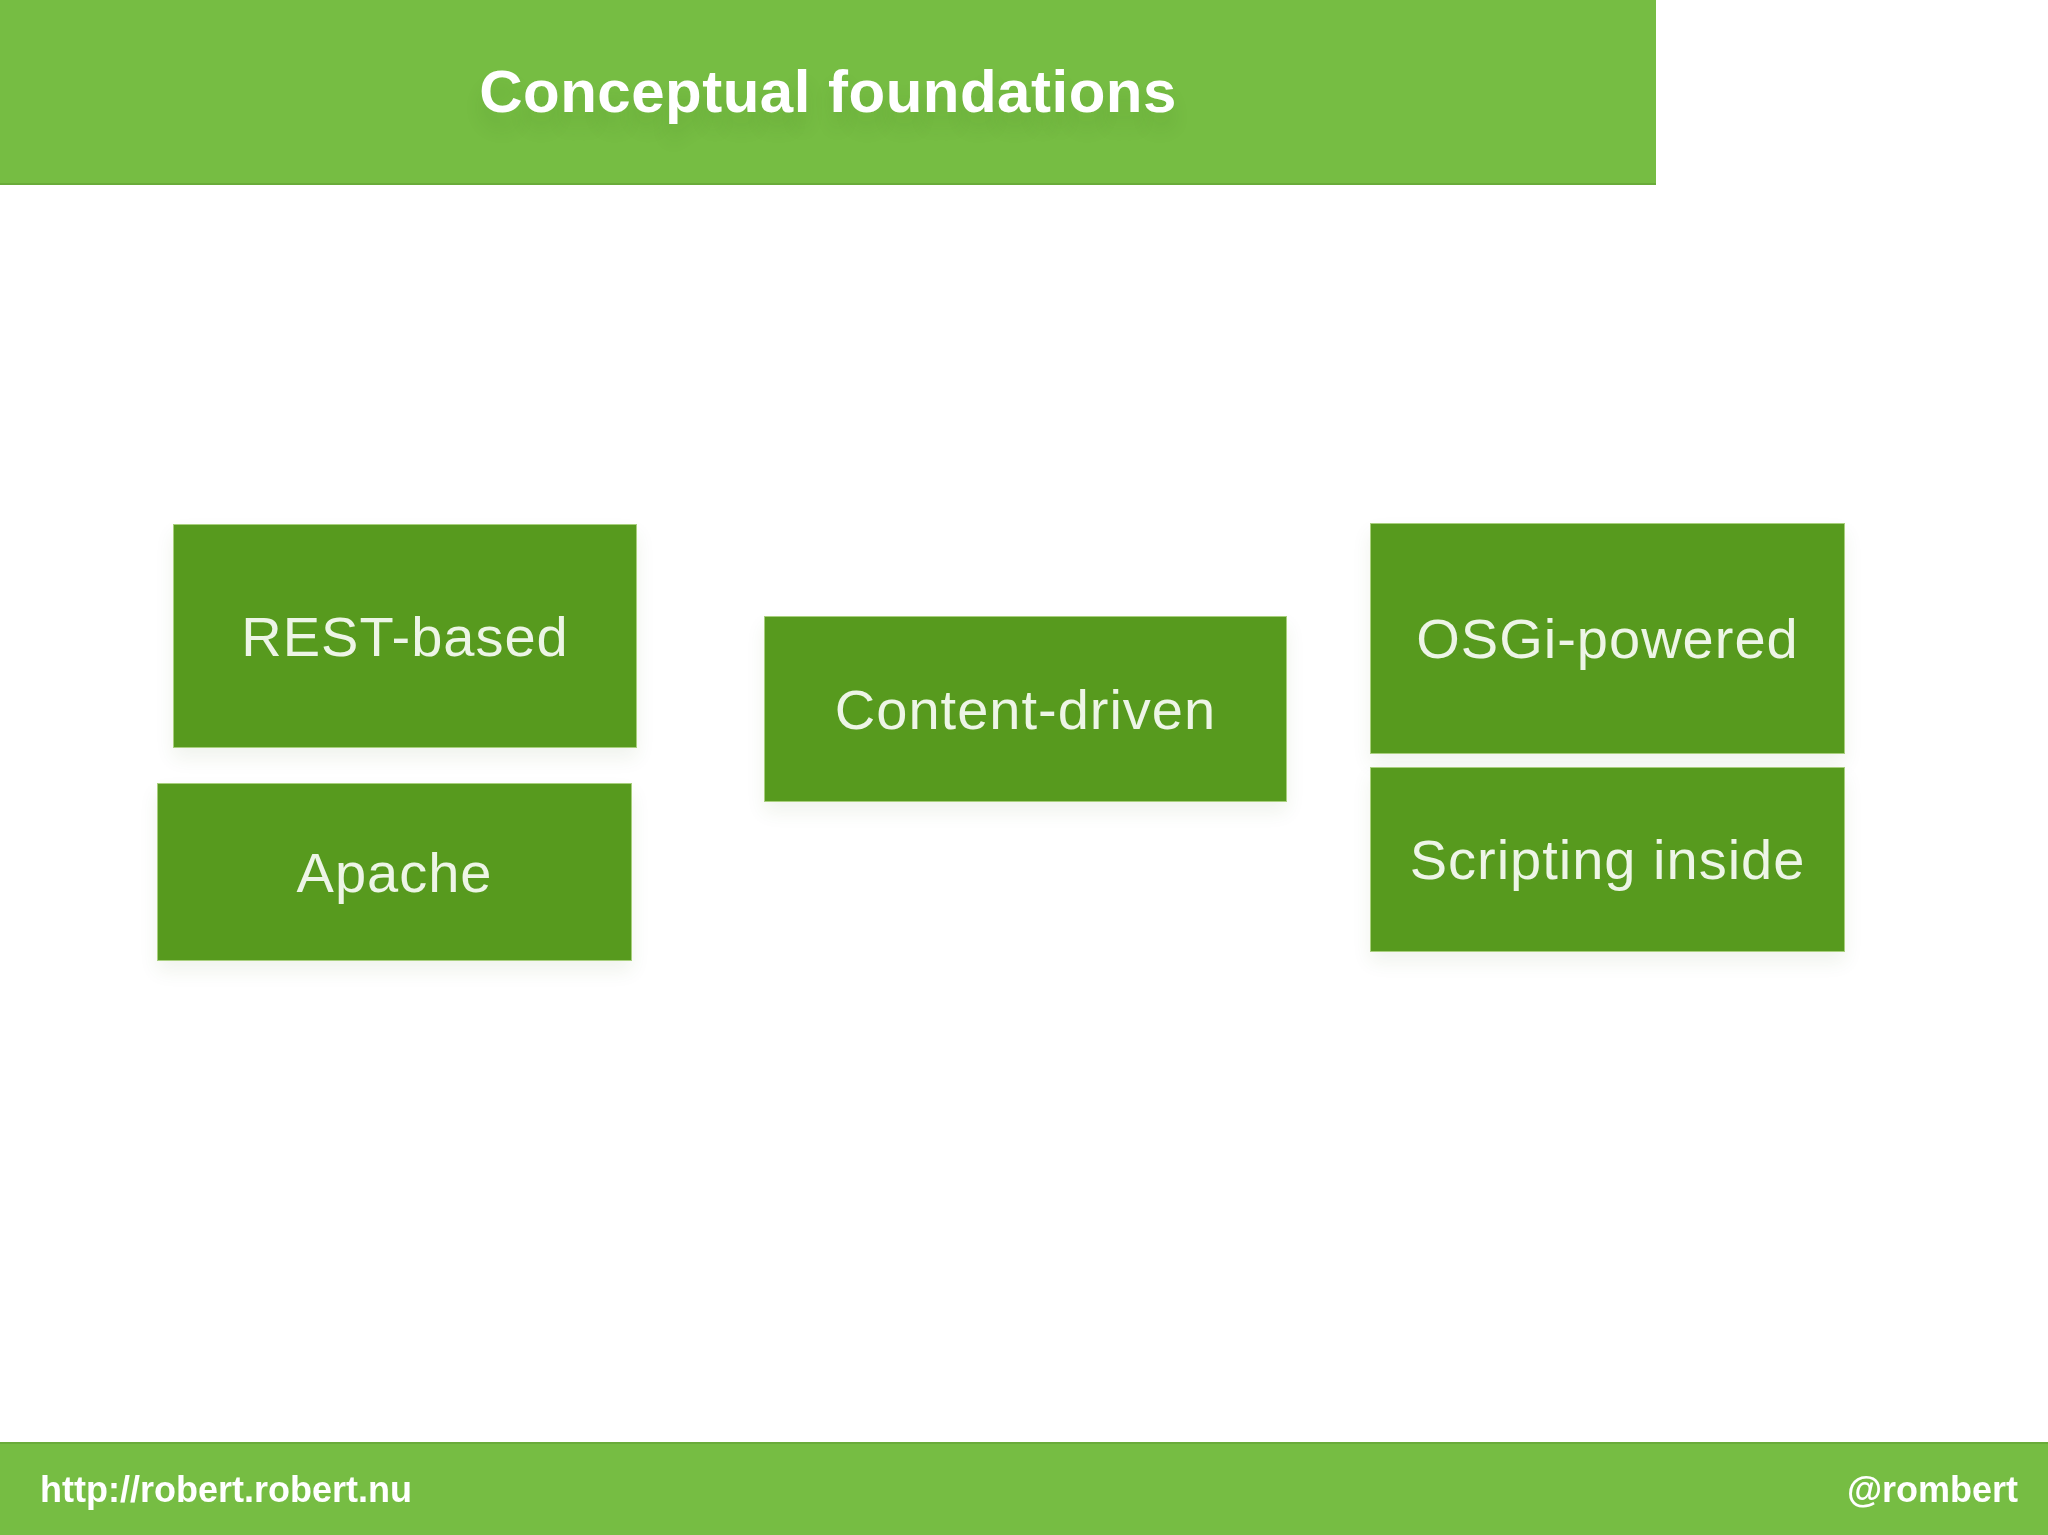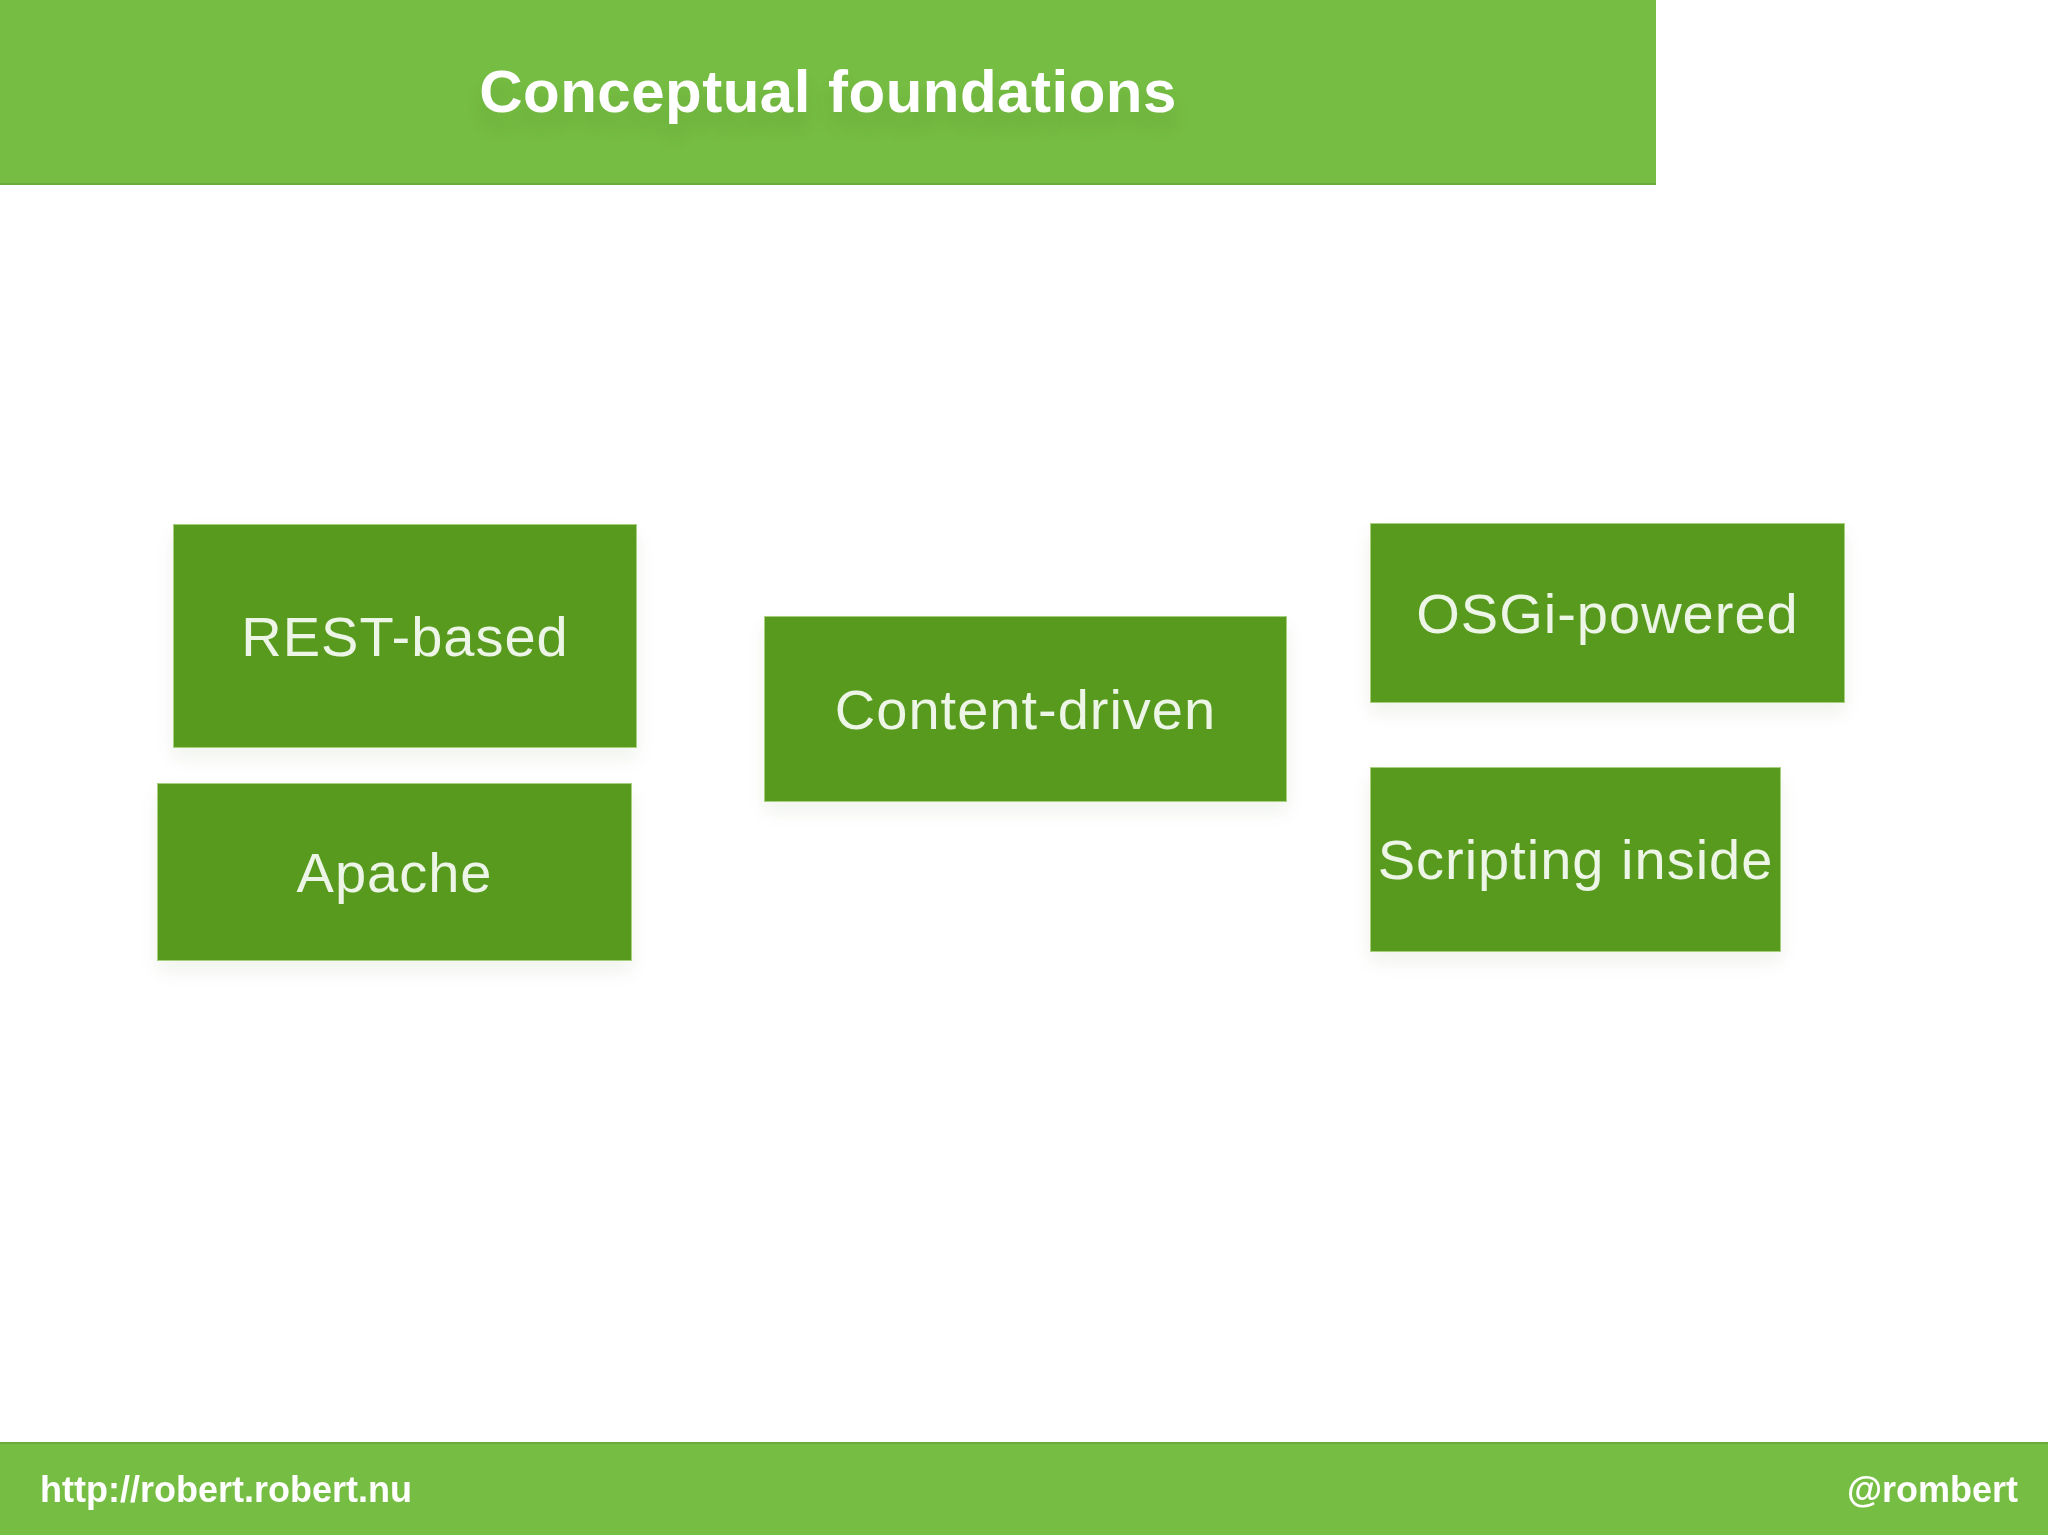--- a/index.html
+++ b/index.html
@@ -51,22 +51,22 @@
     color: var(--box-text, #edf5e6);
     font-size: 56px;
     font-weight: 300;
     letter-spacing: 1px;
     white-space: nowrap;
   }
 
   .box-rest      { left: 173px;  top: 524px; width: 464px; height: 224px; }
   .box-apache    { left: 157px;  top: 783px; width: 475px; height: 178px; }
   .box-content   { left: 764px;  top: 616px; width: 523px; height: 186px; text-align: center; }
-  .box-osgi      { left: 1370px; top: 523px; width: 475px; height: 180px; }
-  .box-scripting { left: 1370px; top: 767px; width: 411px; height: 185px; }
+  .box-osgi      { left: 1370px; top: 523px; width: 475px; height: 231px; }
+  .box-scripting { left: 1370px; top: 767px; width: 475px; height: 185px; }
 
   .footer-bar {
     position: absolute;
     left: 0; top: 1442px;
     width: 2048px; height: 93px;
     background: var(--band-green, #76bd43);
     border-top: 2px solid var(--band-edge, #69ab3a);
     display: flex;
     align-items: center;
     justify-content: space-between;

